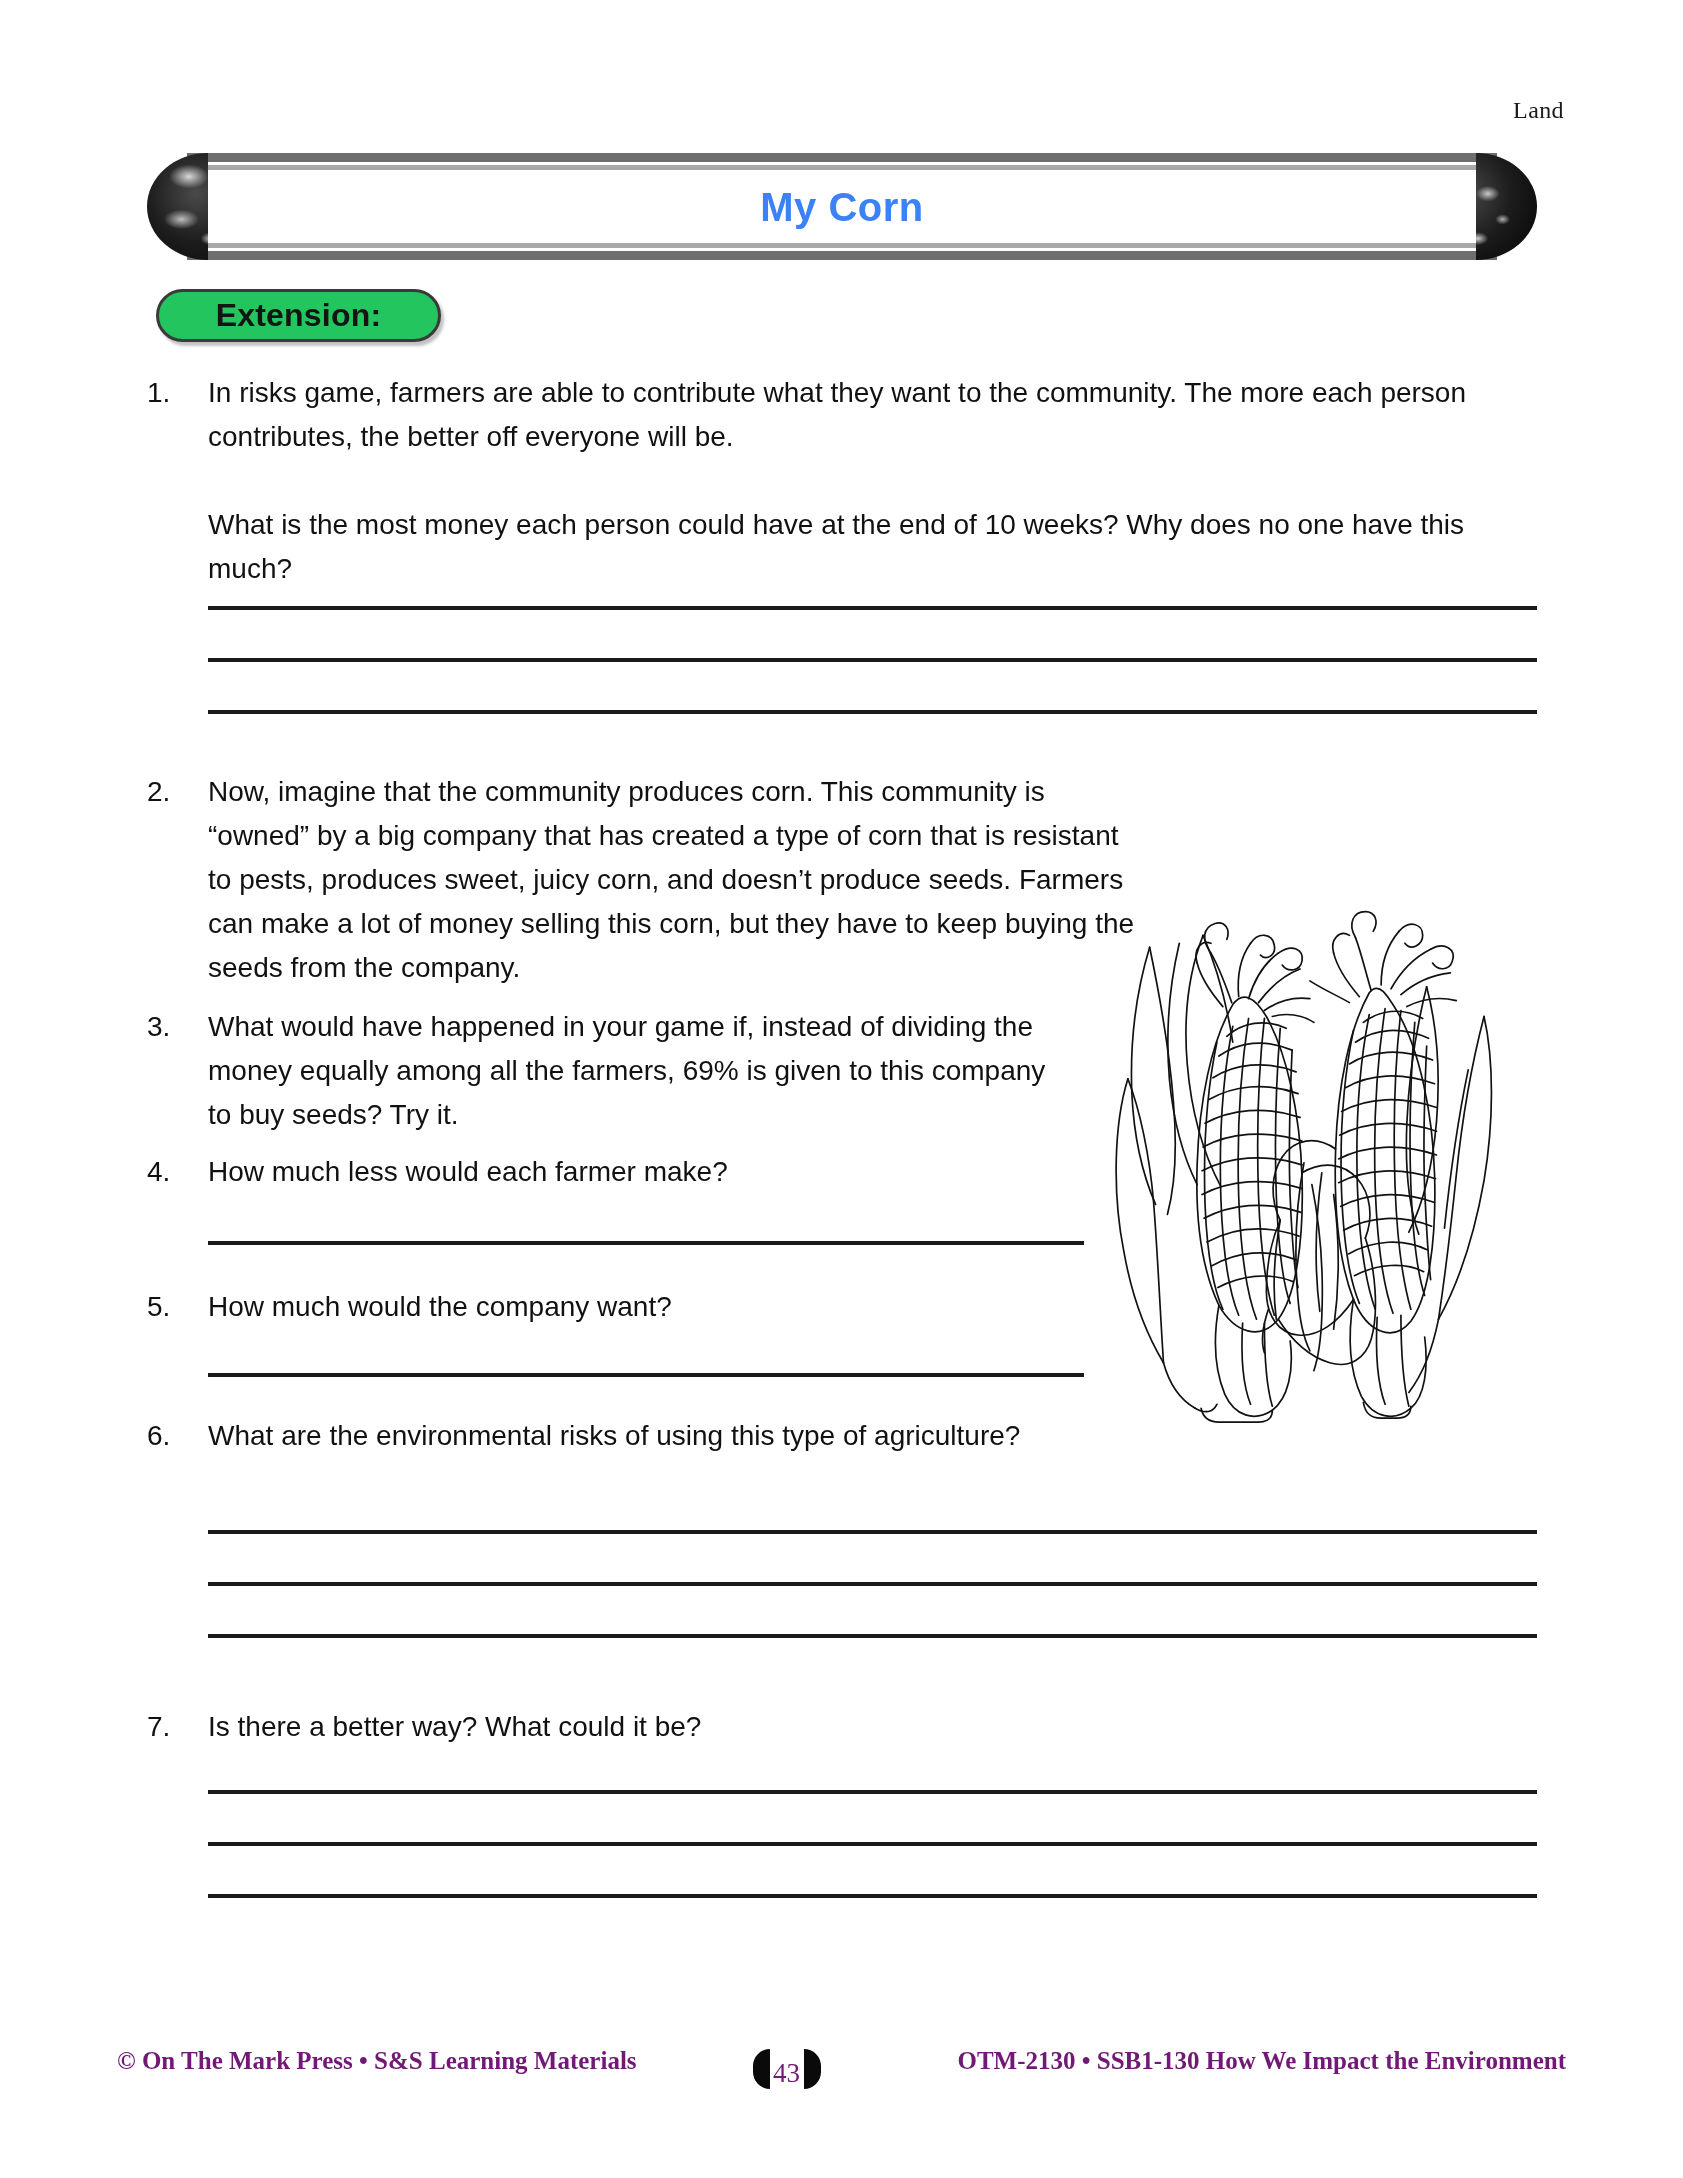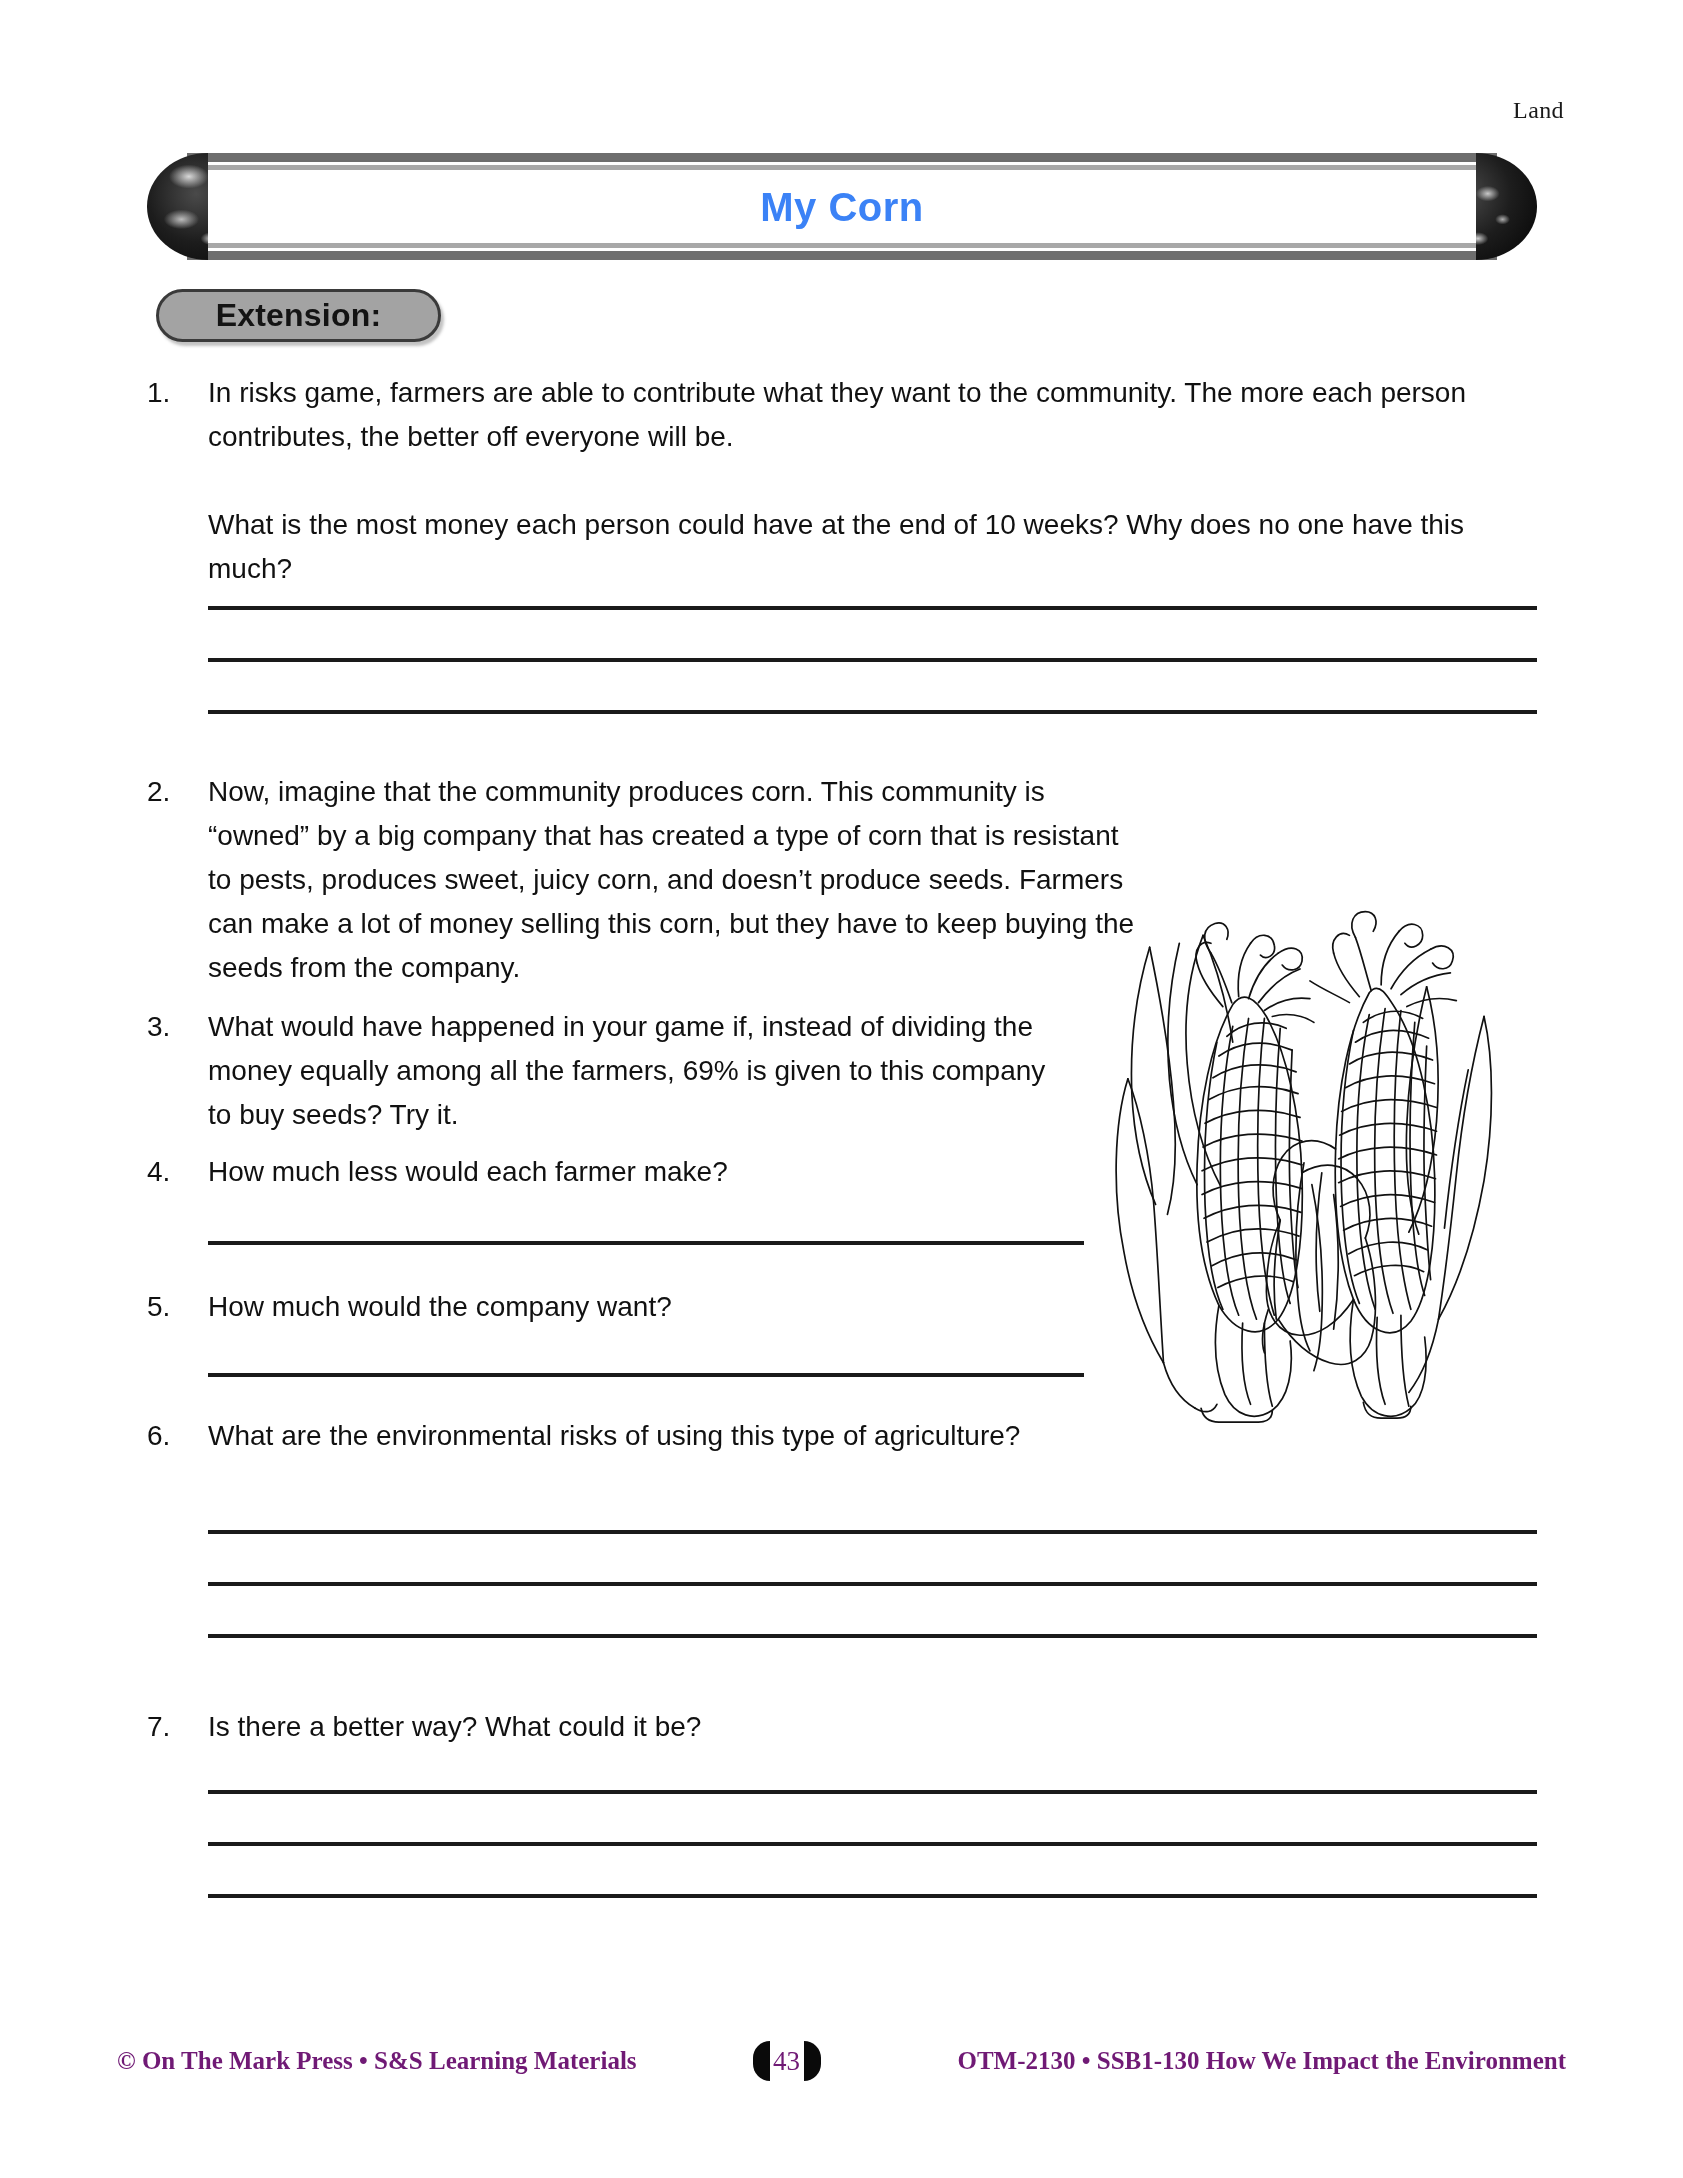--- a/index.html
+++ b/index.html
@@ -103,21 +103,21 @@
 
   
   .extension-pill {
     position: absolute;
     left: 156px;
     top: 289px;
     width: 285px;
     height: 53px;
     border: 3px solid #3a3a3a;
     border-radius: 28px;
-    background: #a3a3a3;
+    background: #22c55e;
     box-shadow: 3px 4px 3px rgba(120,120,120,0.45);
     display: flex;
     align-items: center;
     justify-content: center;
   }
   .extension-pill .label {
     font-size: 32px;
     font-weight: bold;
     color: #141414;
     letter-spacing: 0.2px;
@@ -183,24 +183,24 @@
   }
   .footer .right {
     position: absolute;
     right: 117px;
     top: 6px;
     white-space: nowrap;
   }
   .footer .pagewrap {
     position: absolute;
     left: 50%;
-    top: 0;
+    top: 8px;
     transform: translateX(-50%);
     display: flex;
-    align-items: center;
+    align-items: flex-end;
     gap: 0;
     margin-left: -55px;
   }
   .half-disc {
     width: 17px;
     height: 40px;
     background: #0a0a0a;
   }
   .half-disc.l { border-radius: 17px 0 0 17px; }
   .half-disc.r { border-radius: 0 17px 17px 0; }

